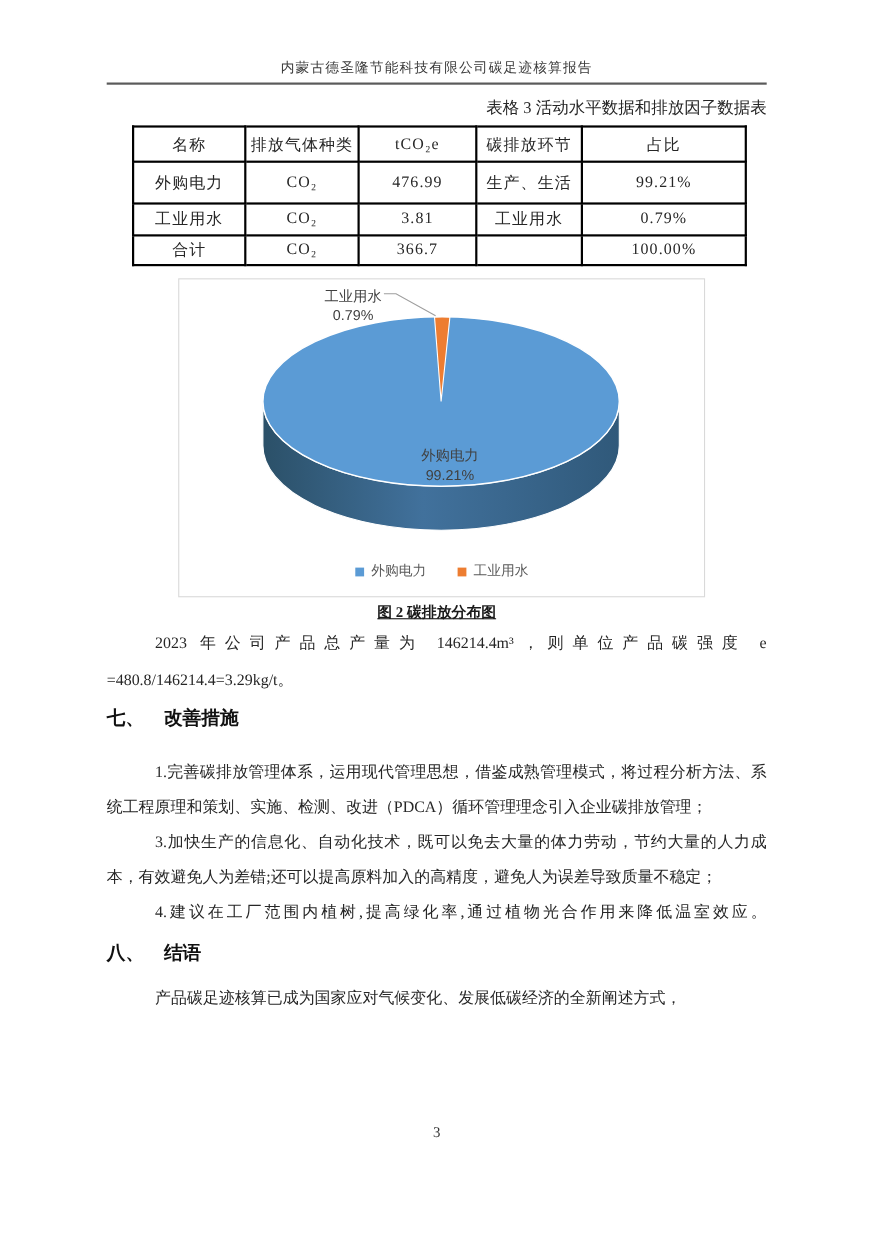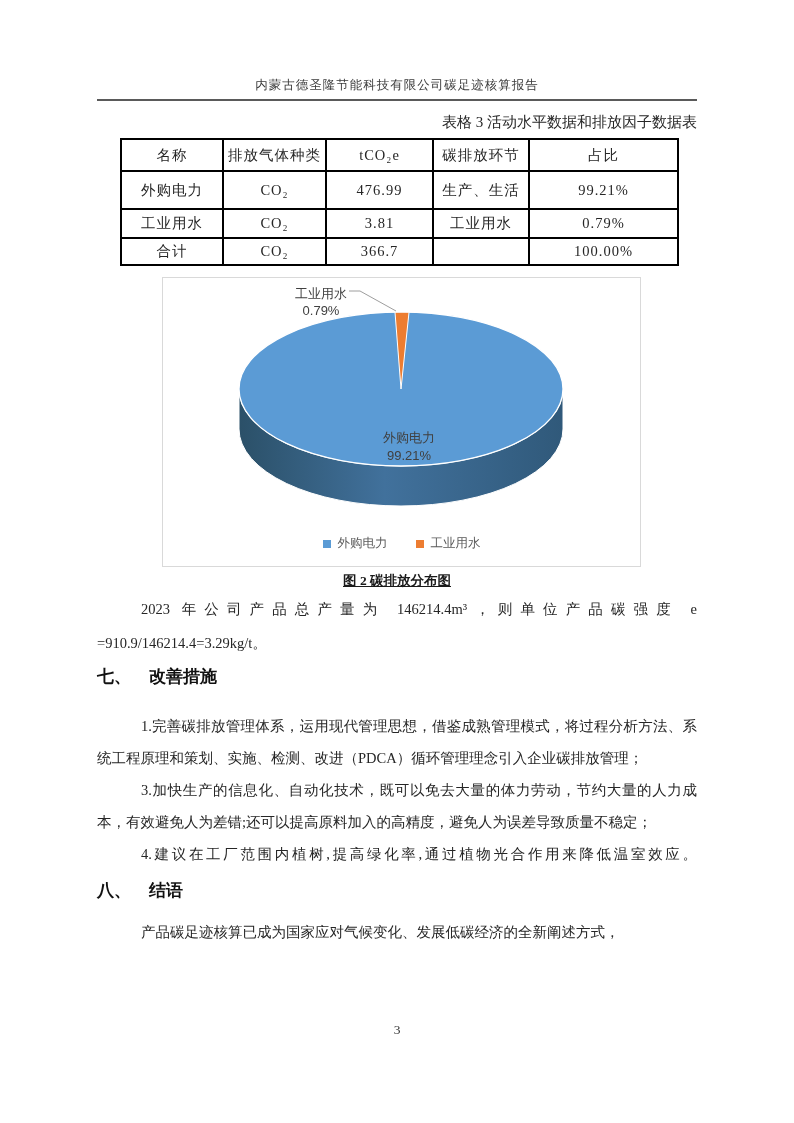--- a/index.html
+++ b/index.html
@@ -7,21 +7,21 @@
     width:794px; height:1123px; position:relative; overflow:hidden;
     background:#ffffff; color:#262626;
     font-family:"Liberation Serif","DejaVu Serif","DejaVu Sans",serif;
   }
   .content { width:600px; margin:0 auto; }
 
   
   .doc-header { width:600px; margin:0 auto; padding-top:53px; }
   .doc-header-text {
     text-align:center; font-size:12.5px; color:#3a3a3a; letter-spacing:1px;
-    padding-bottom:5px; border-bottom:2px solid #5a5a5a;margin-top:24px;
+    padding-bottom:5px; border-bottom:2px solid #5a5a5a;
   }
 
   
   .table-title { margin-top:12px; text-align:right; font-size:15px; }
   table.data-table {
     border-collapse:collapse; table-layout:fixed;
     margin-left:23px; margin-top:6px; border:2px solid #000;
   }
   table.data-table td {
     border:2px solid #000; text-align:center; vertical-align:middle;
@@ -163,21 +163,21 @@
           <span class="swatch orange"></span>
           <span>工业用水</span>
         </span>
       </div>
     </div>
 
     <div class="fig-caption">图 2 碳排放分布图</div>
 
     <div class="intensity">
       <div class="para-line1">2023 年公司产品总产量为 146214.4m³，则单位产品碳强度 e</div>
-      <div class="para-line2">=910.9/146214.4=3.29kg/t。</div>
+      <div class="para-line2">=480.8/146214.4=3.29kg/t。</div>
     </div>
 
     <div class="sec-heading">
       <span>七、</span>
       <span>改善措施</span>
     </div>
 
     <p class="item first">1.完善碳排放管理体系，运用现代管理思想，借鉴成熟管理模式，将过程分析方法、系统工程原理和策划、实施、检测、改进（PDCA）循环管理理念引入企业碳排放管理；</p>
     <p class="item">3.加快生产的信息化、自动化技术，既可以免去大量的体力劳动，节约大量的人力成本，有效避免人为差错;还可以提高原料加入的高精度，避免人为误差导致质量不稳定；</p>
     <p class="item stretch">4.建议在工厂范围内植树,提高绿化率,通过植物光合作用来降低温室效应。</p>

